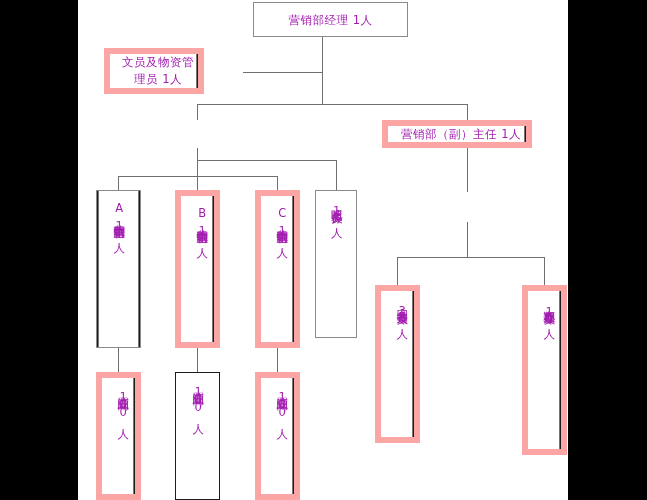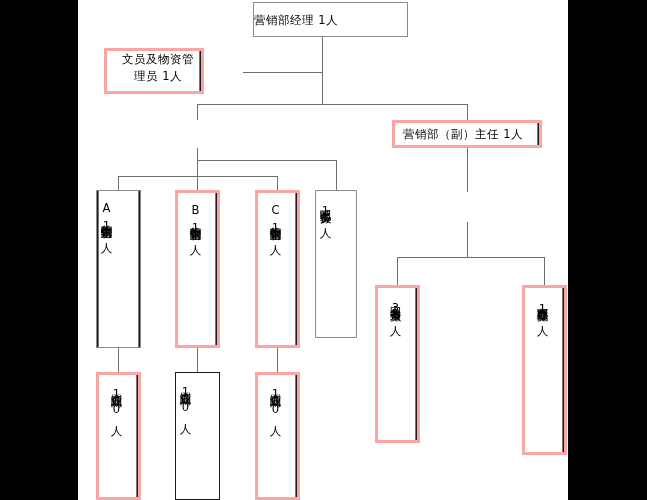--- a/index.html
+++ b/index.html
@@ -25,26 +25,26 @@
     background: #ffffff;
   }
   
   .box {
     position: absolute;
     box-sizing: border-box;
     background: #ffffff;
     border: 1px solid #8a8a8a;
     display: flex;
     align-items: center;
-    justify-content: flex-start;
-    color: #000000;
+    justify-content: center;
+    color: #a21caf;
     z-index: 3;
   }
   .box.heavy {
-    border: 3px solid #fca5a5;
+    border: 6px solid #fca5a5;
     box-shadow: -1.6px 0 0 0 #1c1c1c inset;
     padding-left: 8px;
   }
   .box.heavy-r {
     box-shadow: -1.6px 0 0 0 #1c1c1c inset, 1.6px 0 0 0 #1c1c1c inset;
   }
   .box.heavy-all {
     border: 1.6px solid #1c1c1c;
   }
   
@@ -126,21 +126,21 @@
     <div class="box" style="left:175px; top:2px; width:155px; height:35px;">
       <span class="lbl-h">营销部经理  1人</span>
     </div>
 
     <div class="box heavy" style="left:26px; top:48px; width:100px; height:46px; flex-direction:column;">
       <span class="lbl-h2">文员及物资管</span>
       <span class="lbl-h2">理员  1人</span>
     </div>
 
 
-    <div class="box heavy" style="left:314px; top:120px; width:150px; height:28px;">
+    <div class="box heavy" style="left:304px; top:120px; width:150px; height:28px;">
       <span class="lbl-h">营销部（副）主任   1人</span>
     </div>
 
     <div class="box heavy-r vbox" style="left:18px; top:190px; width:45px; height:158px;">
       <span class="lbl-v">A组营销副主管1人</span>
     </div>
 
     <div class="box heavy vbox" style="left:97px; top:190px; width:45px; height:158px;">
       <span class="lbl-v">B组营销副主管1人</span>
     </div>

